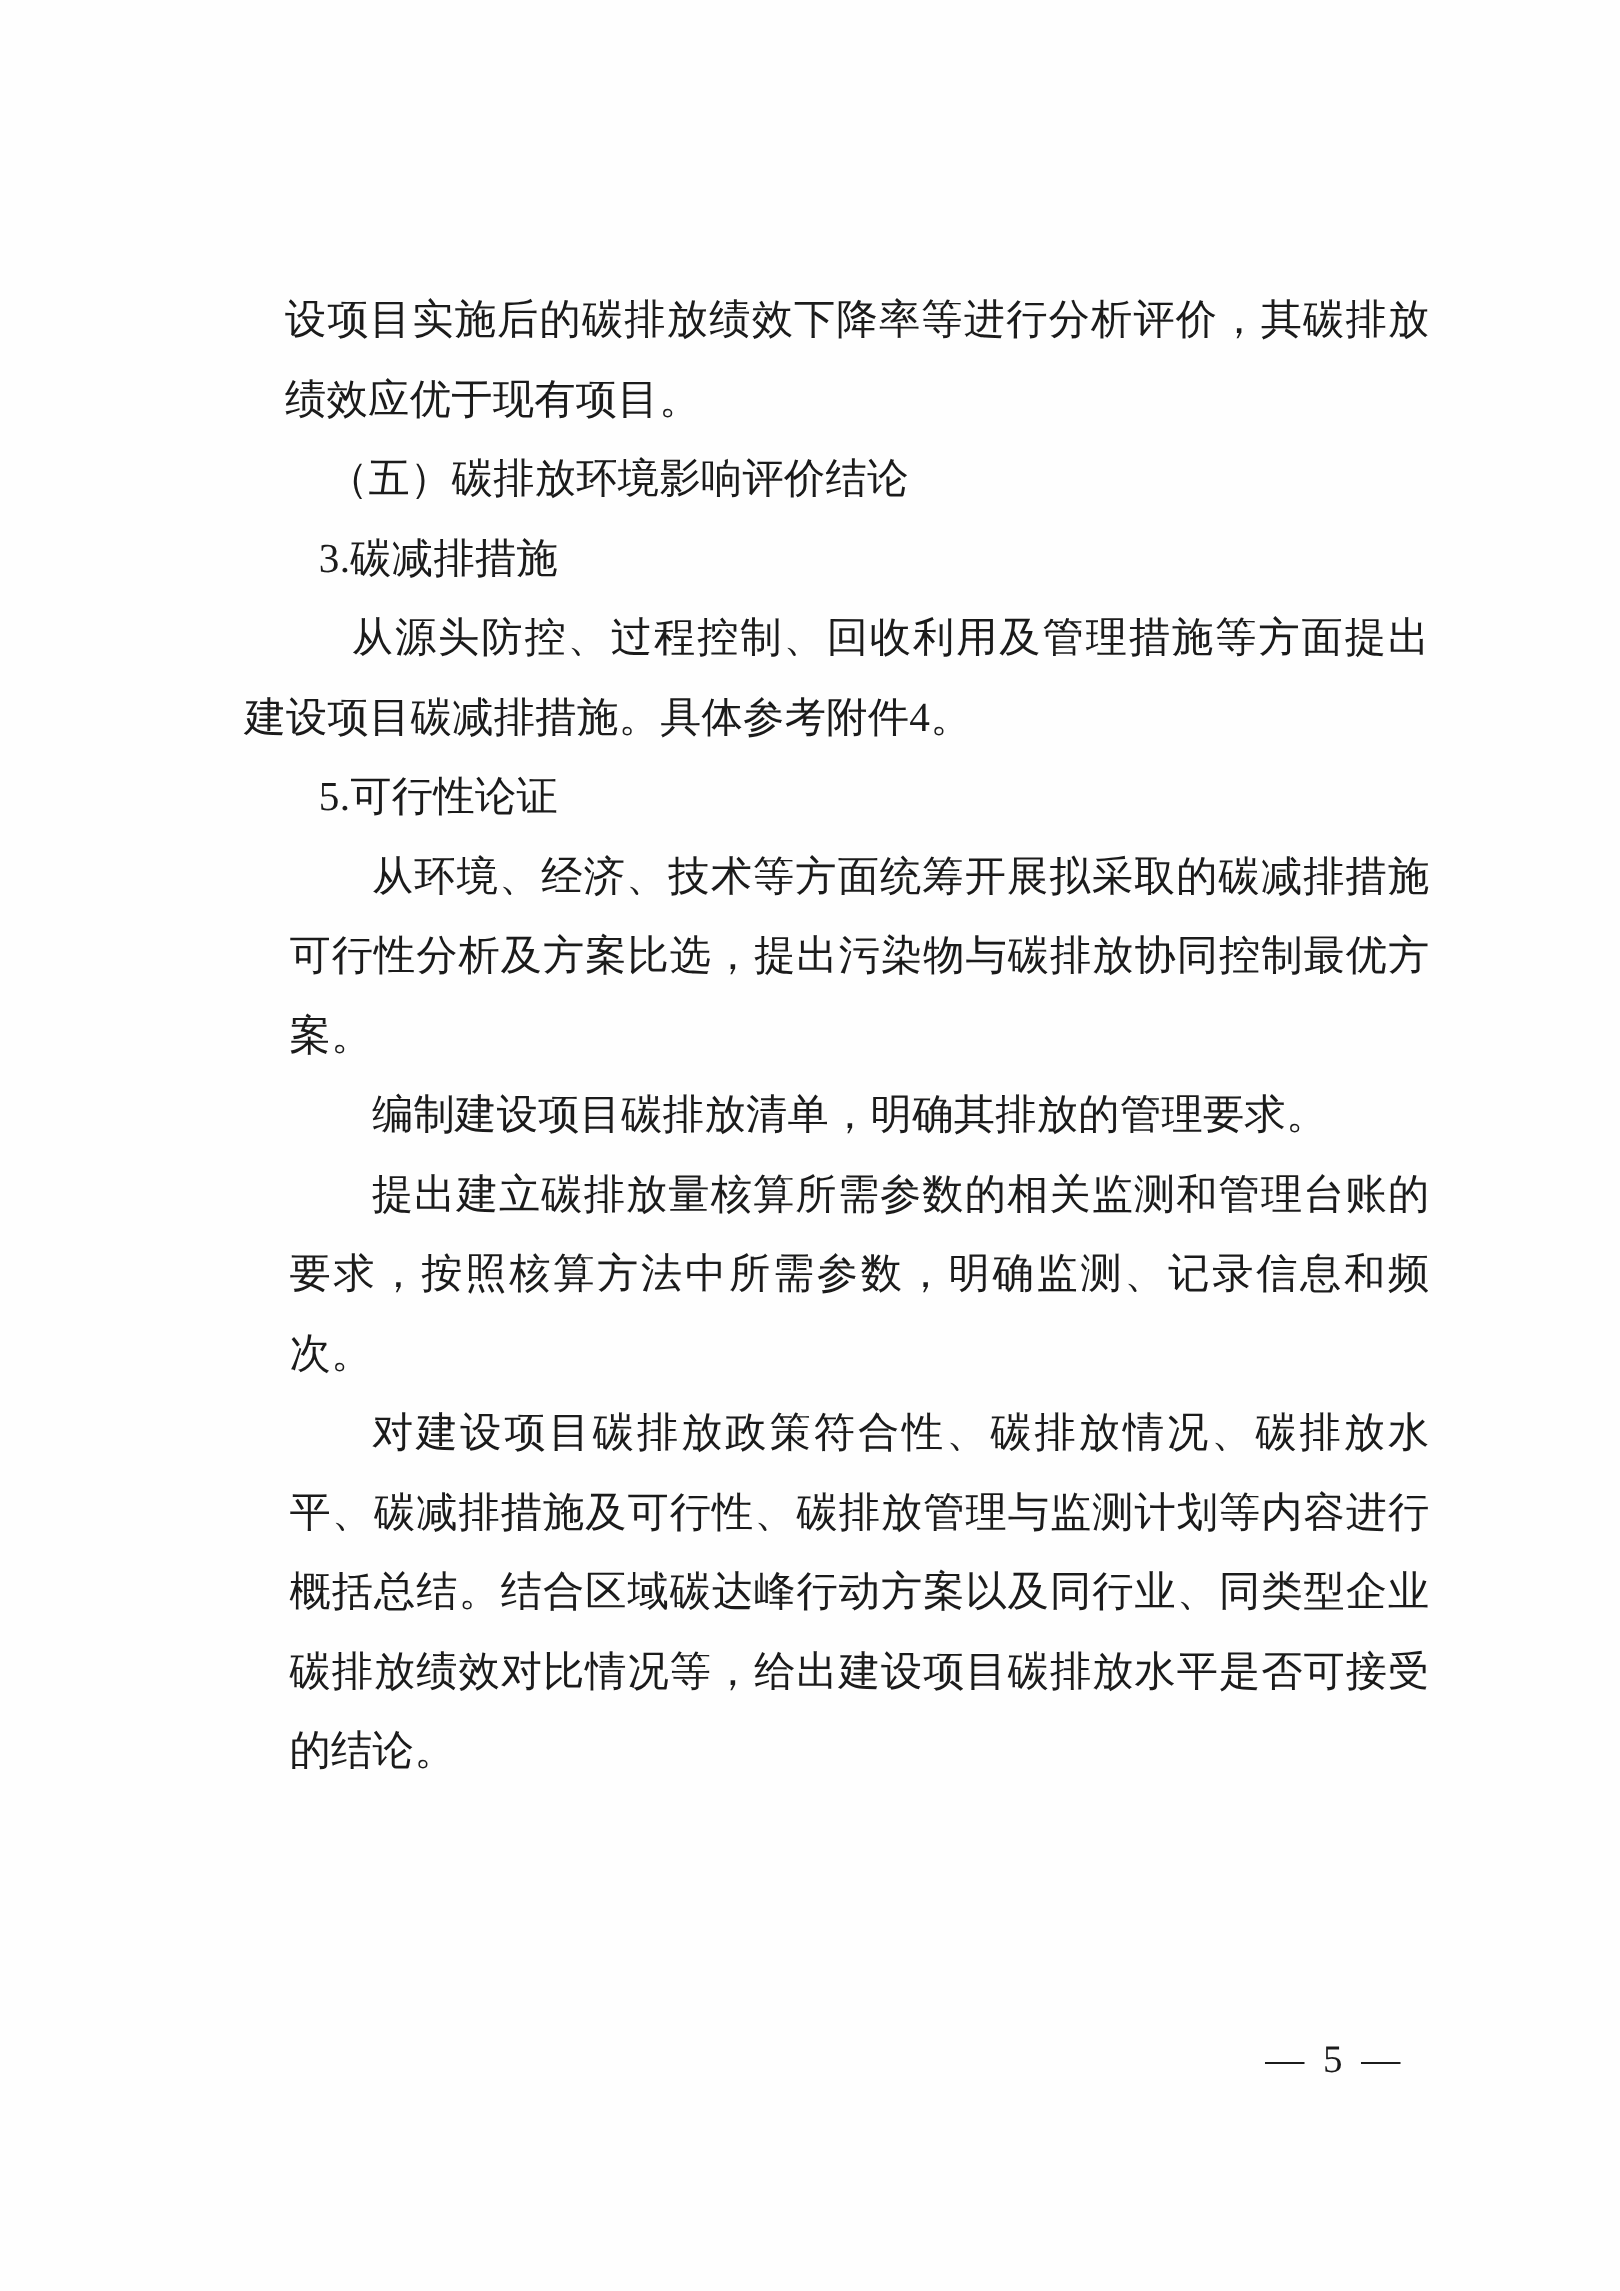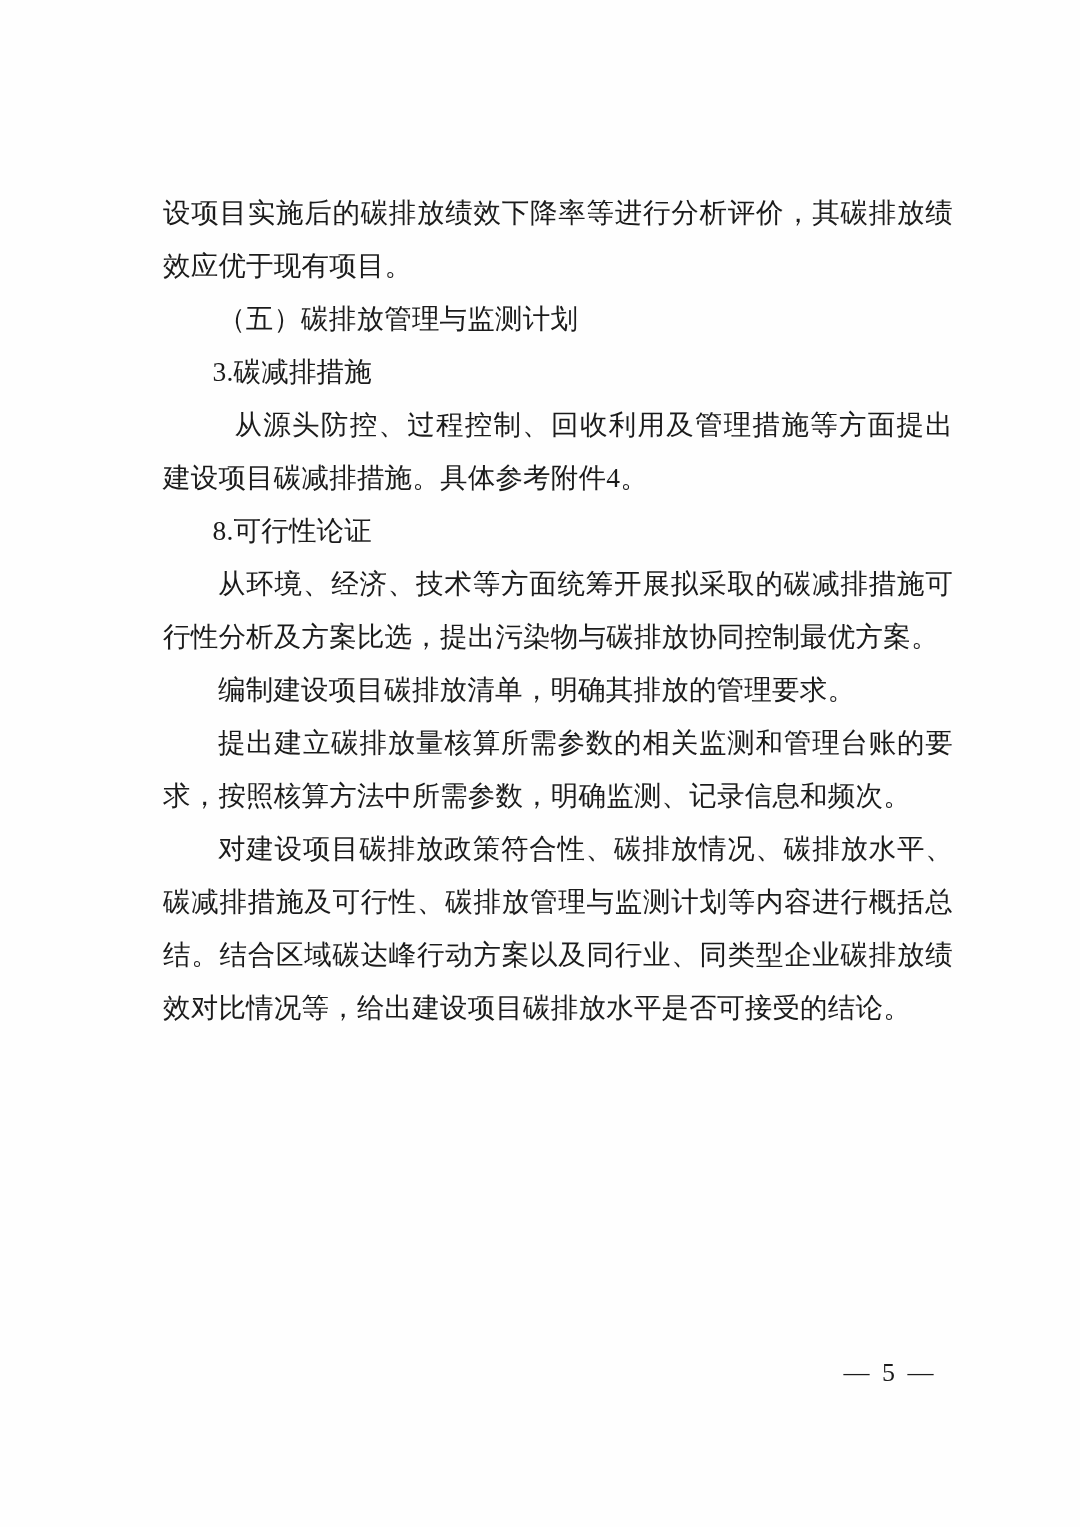--- a/index.html
+++ b/index.html
@@ -33,23 +33,25 @@
     line-height: 53px;
     letter-spacing: 0.2px;
     text-align: justify;
     text-justify: inter-character;
     margin: 0;
     color: #1b1b1b;
     font-family: "Liberation Serif", "DejaVu Serif", serif;
   }
   .indent-1 {
     text-indent: 0;
+    margin-left: 27px;
   }
   .indent-2 {
     text-indent: 2em;
+    margin-left: 30px;
   }
   .indent-head {
     text-indent: 2em;
   }
   .indent-num {
     text-indent: 1.8em;
   }
   .indent-deep {
     text-indent: 2.6em;
   }
@@ -71,27 +73,27 @@
   }
 </style>
 </head>
 <body>
 
 <div class="page">
   <div class="content">
 
     <p class="para indent-1">设项目实施后的碳排放绩效下降率等进行分析评价，其碳排放绩效应优于现有项目。</p>
 
-    <p class="para indent-head">（五）碳排放管理与监测计划</p>
+    <p class="para indent-head">（五）碳排放环境影响评价结论</p>
 
     <p class="para indent-num">3.碳减排措施</p>
 
     <p class="para indent-deep">从源头防控、过程控制、回收利用及管理措施等方面提出建设项目碳减排措施。具体参考附件4。</p>
 
-    <p class="para indent-num">8.可行性论证</p>
+    <p class="para indent-num">5.可行性论证</p>
 
     <p class="para indent-2">从环境、经济、技术等方面统筹开展拟采取的碳减排措施可行性分析及方案比选，提出污染物与碳排放协同控制最优方案。</p>
 
 
     <p class="para indent-2">编制建设项目碳排放清单，明确其排放的管理要求。</p>
 
     <p class="para indent-2">提出建立碳排放量核算所需参数的相关监测和管理台账的要求，按照核算方法中所需参数，明确监测、记录信息和频次。</p>
 
 
     <p class="para indent-2">对建设项目碳排放政策符合性、碳排放情况、碳排放水平、碳减排措施及可行性、碳排放管理与监测计划等内容进行概括总结。结合区域碳达峰行动方案以及同行业、同类型企业碳排放绩效对比情况等，给出建设项目碳排放水平是否可接受的结论。</p>

